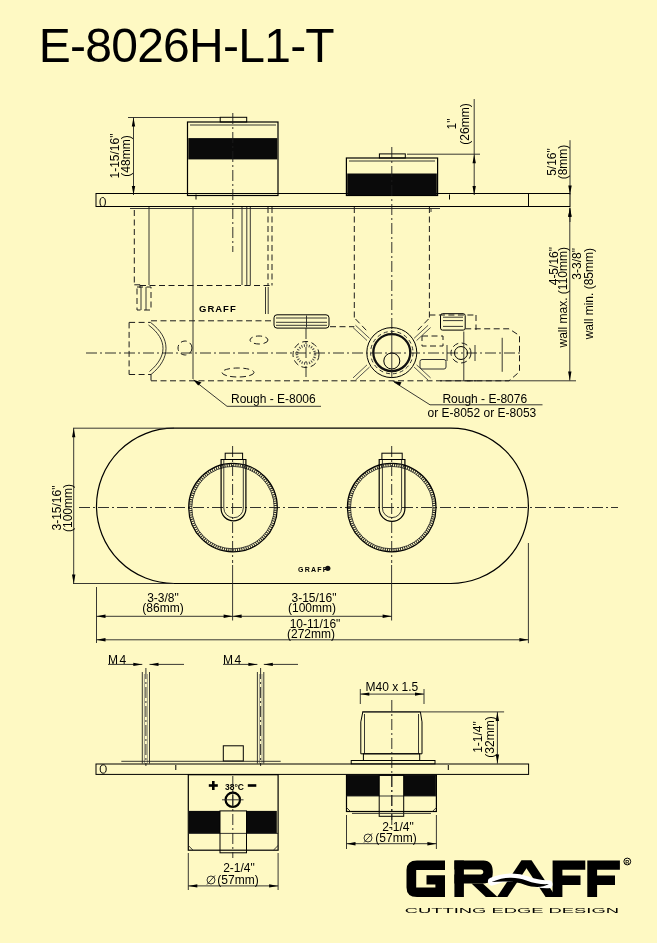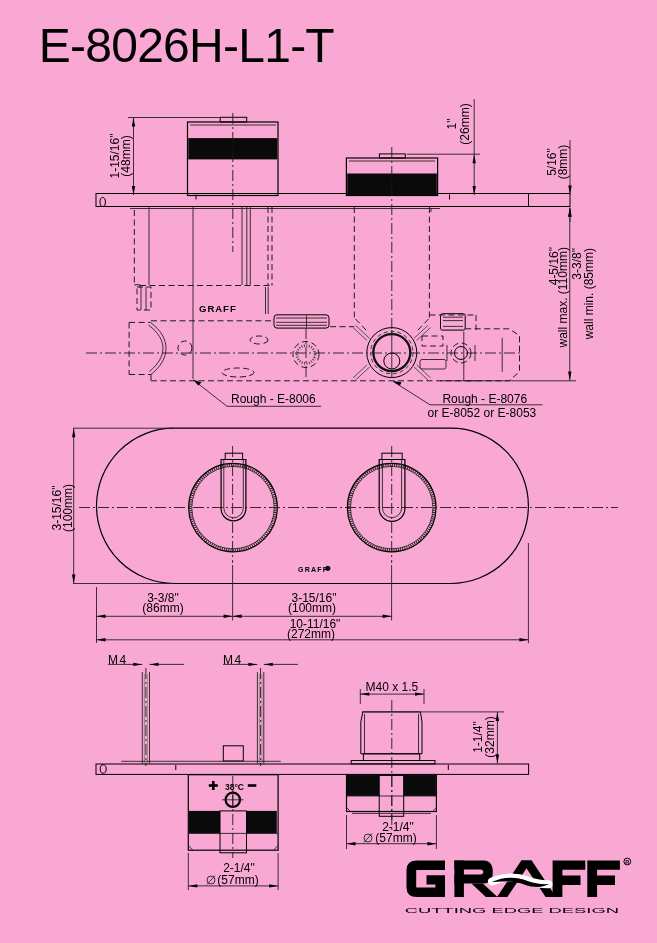--- a/index.html
+++ b/index.html
@@ -1,16 +1,16 @@
 <!DOCTYPE html>
 <html><head>
 <meta charset="utf-8">
 <style>
 html,body{margin:0;padding:0;background:#fff;}
-#page{position:relative;width:657px;height:943px;background:#f9a8d4;overflow:hidden;}
+#page{position:relative;width:657px;height:943px;background:#fef9c3;overflow:hidden;}
 svg{position:absolute;left:0;top:0;}
 text{font-family:"Liberation Sans",sans-serif;fill:#000;}
 .t{font-size:12px;}
 .s{stroke:#000;stroke-width:1;fill:none;}
 .s2{stroke:#000;stroke-width:1.2;fill:none;}
 .dash{stroke:#1c1c1c;stroke-width:1;fill:none;stroke-dasharray:6 3.5;}
 .dd{stroke:#1c1c1c;stroke-width:0.9;fill:none;stroke-dasharray:11 3 2 3;}
 .thin{stroke:#222;stroke-width:0.9;fill:none;}
 .ar{fill:#000;stroke:none;}
 </style>

